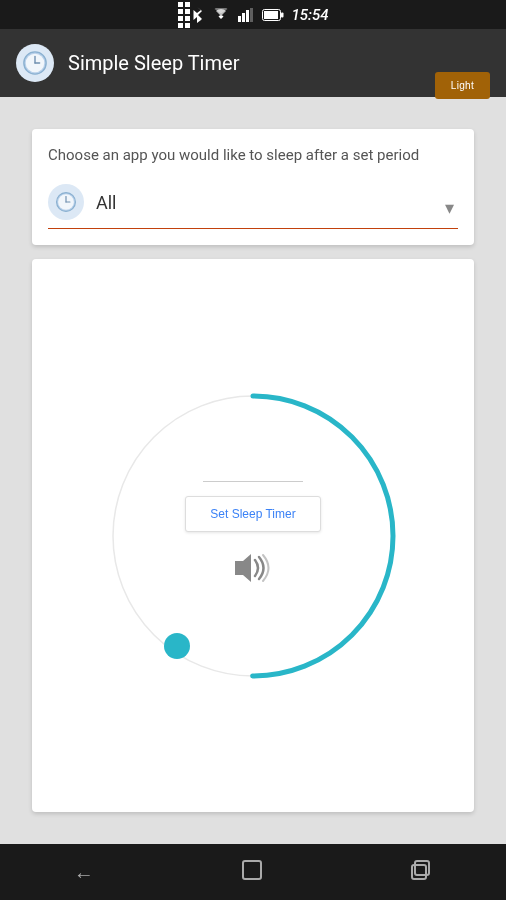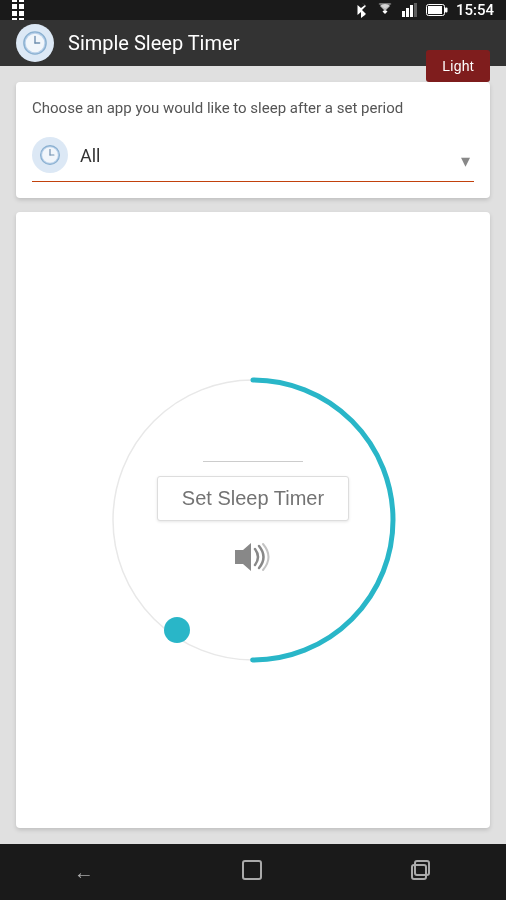--- a/index.html
+++ b/index.html
@@ -10,26 +10,27 @@
       background: #e0e0e0;
       font-family: 'Roboto', Arial, sans-serif;
       overflow: hidden;
       display: flex;
       flex-direction: column;
     }
 
     
     .status-bar {
       background: #1a1a1a;
-      height: 20px;
-      display: flex;
-      align-items: center;
-      justify-content: space-between;
+      height: 29px;
+      display: flex;
+      align-items: center;
+      justify-content: center;
       padding: 0 12px;
       flex-shrink: 0;
+      font-style: italic;
     }
     .status-bar-left {
       display: flex;
       gap: 3px;
       align-items: center;
     }
     .status-bar-right {
       display: flex;
       align-items: center;
       gap: 8px;
@@ -48,21 +49,21 @@
     .grid-icon span {
       background: white;
       width: 5px;
       height: 5px;
       display: block;
     }
 
     
     .app-bar {
       background: #333333;
-      height: 46px;
+      height: 68px;
       display: flex;
       align-items: center;
       padding: 0 16px;
       flex-shrink: 0;
     }
     .app-icon {
       width: 38px;
       height: 38px;
       border-radius: 50%;
       background: #dce8f5;
@@ -76,35 +77,35 @@
       width: 26px;
       height: 26px;
     }
     .app-title {
       color: white;
       font-size: 20px;
       font-weight: 400;
       flex: 1;
     }
     .light-button {
-      background: #7f1d1d;
+      background: #a16207;
       color: white;
       border: none;
       padding: 8px 16px;
-      font-size: 14px;
+      font-size: 10px;
       border-radius: 3px;
       cursor: pointer;
       letter-spacing: 0.3px;
       margin-top: 45px;
     }
 
     
     .content {
       flex: 1;
-      padding: 16px;
+      padding: 32px;
       display: flex;
       flex-direction: column;
       gap: 14px;
       overflow: hidden;
     }
 
     
     .app-selector-card {
       background: white;
       border-radius: 4px;
@@ -195,22 +196,22 @@
     .timer-number-line {
       width: 100px;
       height: 1px;
       background: #ccc;
     }
 
     .set-timer-button {
       background: white;
       border: 1px solid #ddd;
       padding: 10px 24px;
-      font-size: 20px;
-      color: #737373;
+      font-size: 12px;
+      color: #3b82f6;
       border-radius: 3px;
       cursor: pointer;
       box-shadow: 0 1px 3px rgba(0,0,0,0.1);
     }
 
     .volume-icon-container {
       margin-top: 4px;
     }
 
     

